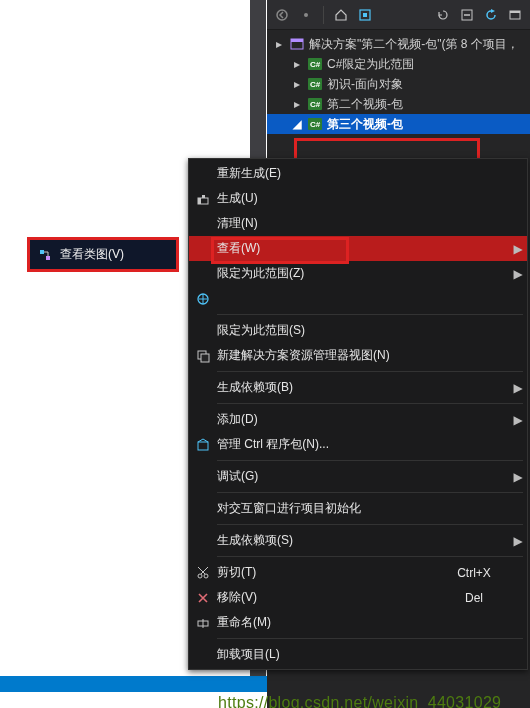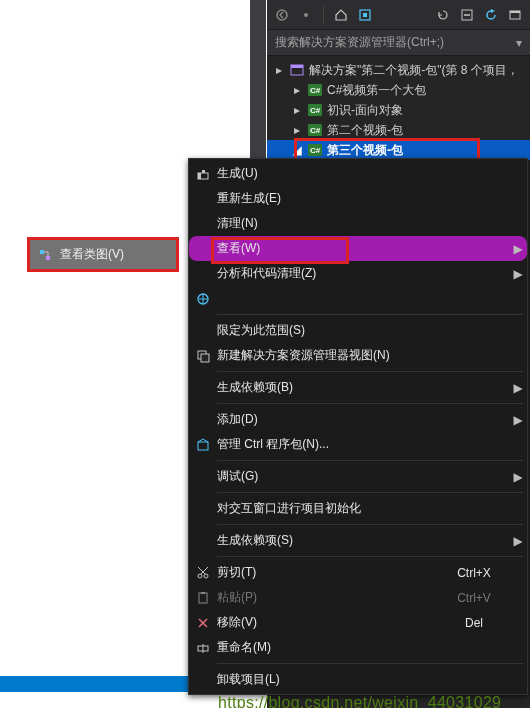--- a/index.html
+++ b/index.html
@@ -6,21 +6,21 @@
   html, body { width: 530px; height: 708px; overflow: hidden; font-family: "Microsoft YaHei", sans-serif; font-size: 12px; background: #fff; }
   .root { position: relative; width: 530px; height: 708px; }
 
   
   .editor-pane { position: absolute; left: 0; top: 0; width: 267px; height: 692px; background: #fff; border-right: 1px solid #3f3f46; }
   .editor-inner { position: absolute; left: 0; top: 0; width: 267px; height: 680px; background: #fff; }
   .editor-scroll { position: absolute; right: 0; top: 0; width: 16px; height: 680px; background: #3e3e42; }
   .status-strip { position: absolute; left: 0; bottom: 0; width: 267px; height: 16px; background: #007acc; }
 
   
-  .classview-popup { position: absolute; left: 27px; top: 237px; width: 152px; border: 3px solid #d22; background: #737373; display: flex; align-items: center; padding: 6px 8px; gap: 8px; }
+  .classview-popup { position: absolute; left: 27px; top: 237px; width: 152px; border: 3px solid #d22; background: #0f172a; display: flex; align-items: center; padding: 6px 8px; gap: 8px; }
   .classview-popup .icon-slot { width: 14px; height: 14px; display: flex; align-items: center; justify-content: center; }
   .classview-popup .lbl { color: #f1f1f1; }
 
   
   .right-panel { position: absolute; left: 267px; top: 0; width: 263px; height: 708px; background: #252526; }
   .toolbar { height: 30px; display: flex; align-items: center; padding: 0 6px; gap: 6px; background: #2d2d30; border-bottom: 1px solid #1b1b1c; }
   .toolbar .sep { width: 1px; height: 18px; background: #444; margin: 0 2px; }
   .tb-btn { width: 18px; height: 18px; display: flex; align-items: center; justify-content: center; color: #c5c5c5; }
   .tb-btn svg { display: block; }
 
@@ -35,21 +35,21 @@
   .tree-row .tlabel { }
   .ind-0 { padding-left: 6px; }
   .ind-1 { padding-left: 24px; }
   .sel-row { background: #0a5bc4; color: #fff; }
   .sel-box { border: 3px solid #d22; position: absolute; left: 294px; top: 138px; width: 186px; height: 24px; pointer-events: none; }
 
   
   .ctx { position: absolute; left: 188px; top: 158px; width: 340px; background: #1b1b1c; border: 1px solid #333; box-shadow: 0 2px 6px rgba(0,0,0,0.6); color: #e6e6e6; padding: 2px 0; }
   .ctx-row { display: flex; align-items: center; height: 25px; }
   .ctx-row.disabled { color: #777; }
-  .ctx-row.hover { background: #a21caf; border-radius: 8px; }
+  .ctx-row.hover { background: #b91c1c; }
   .ctx-icon { width: 28px; display: flex; align-items: center; justify-content: center; }
   .ctx-label { flex: 1; padding-right: 8px; }
   .ctx-short { width: 64px; text-align: center; padding-right: 6px; color: inherit; }
   .ctx-sub { width: 18px; text-align: center; color: #bbb; }
   .ctx-sep { height: 1px; background: #333; margin: 3px 4px 3px 28px; }
 
   .view-redbox { position: absolute; left: 211px; top: 237px; width: 138px; height: 27px; border: 3px solid #d22; pointer-events: none; }
 
   
   .watermark { position: absolute; left: 218px; top: 694px; color: #4d7c0f; font-size: 16px; letter-spacing: 0.3px; }
@@ -112,41 +112,37 @@
             <path d="M7 1 L7 5 L11 3 Z" fill="#4fc3f7"></path>
           </svg>
         </span>
       <span class="tb-btn">
           <svg width="14" height="14" viewBox="0 0 14 14">
             <rect x="2" y="3" width="10" height="8" fill="none" stroke="#c5c5c5"></rect>
             <rect x="2" y="3" width="10" height="2" fill="#c5c5c5"></rect>
           </svg>
         </span>
     </div>
-    <div class="search-row">
-      <span class="ph">搜索解决方案资源管理器(Ctrl+;)</span>
-      <span class="drop">▾</span>
-    </div>
     <div class="tree">
       <div class="tree-row ind-0">
         <span class="arrow">▸</span>
         <span class="ticon">
             <svg width="14" height="14" viewBox="0 0 14 14">
               <rect x="1" y="2" width="12" height="10" fill="none" stroke="#b18cff"></rect>
               <rect x="1" y="2" width="12" height="3" fill="#b18cff"></rect>
             </svg>
           </span>
         <span class="tlabel">解决方案"第二个视频-包"(第 8 个项目，</span>
       </div>
       <div class="tree-row ind-1">
         <span class="arrow">▸</span>
         <span class="ticon">
             <span class="cs-box">C#</span>
           </span>
-        <span class="tlabel">C#视频第一个大包</span>
+        <span class="tlabel">C#限定为此范围</span>
       </div>
       <div class="tree-row ind-1">
         <span class="arrow">▸</span>
         <span class="ticon">
             <span class="cs-box">C#</span>
           </span>
         <span class="tlabel">初识-面向对象</span>
       </div>
       <div class="tree-row ind-1">
         <span class="arrow">▸</span>
@@ -161,53 +157,53 @@
             <span class="cs-box">C#</span>
           </span>
         <span class="tlabel" style="font-weight:bold">第三个视频-包</span>
       </div>
     </div>
   </div>
 
   <div class="sel-box"></div>
 
   <div class="ctx" id="ctx">
+      <div class="ctx-row">
+        <span class="ctx-icon"></span>
+        <span class="ctx-label">重新生成(E)</span>
+        <span class="ctx-short"></span>
+        <span class="ctx-sub"></span>
+      </div>
       <div class="ctx-row">
         <span class="ctx-icon">
           <svg width="14" height="14" viewBox="0 0 14 14">
             <rect x="2" y="6" width="10" height="6" fill="none" stroke="#c5c5c5"></rect>
             <rect x="2" y="6" width="3" height="6" fill="#c5c5c5"></rect>
             <rect x="6" y="3" width="3" height="3" fill="#c5c5c5"></rect>
           </svg>
         </span>
         <span class="ctx-label">生成(U)</span>
         <span class="ctx-short"></span>
         <span class="ctx-sub"></span>
       </div>
       <div class="ctx-row">
         <span class="ctx-icon"></span>
-        <span class="ctx-label">重新生成(E)</span>
-        <span class="ctx-short"></span>
-        <span class="ctx-sub"></span>
-      </div>
-      <div class="ctx-row">
-        <span class="ctx-icon"></span>
         <span class="ctx-label">清理(N)</span>
         <span class="ctx-short"></span>
         <span class="ctx-sub"></span>
       </div>
       <div class="ctx-row hover">
         <span class="ctx-icon"></span>
         <span class="ctx-label">查看(W)</span>
         <span class="ctx-short"></span>
         <span class="ctx-sub">▶</span>
       </div>
       <div class="ctx-row">
         <span class="ctx-icon"></span>
-        <span class="ctx-label">分析和代码清理(Z)</span>
+        <span class="ctx-label">限定为此范围(Z)</span>
         <span class="ctx-short"></span>
         <span class="ctx-sub">▶</span>
       </div>
       <div class="ctx-row">
         <span class="ctx-icon">
           <svg width="14" height="14" viewBox="0 0 14 14">
             <circle cx="7" cy="7" r="5" fill="none" stroke="#4fc3f7" stroke-width="1.3"></circle>
             <path d="M3 7 H11 M7 2 V12" stroke="#4fc3f7" stroke-width="1"></path>
           </svg>
         </span>
@@ -282,31 +278,20 @@
       <div class="ctx-row">
         <span class="ctx-icon">
           <svg width="14" height="14" viewBox="0 0 14 14">
             <circle cx="4" cy="10" r="2" fill="none" stroke="#c5c5c5"></circle>
             <circle cx="10" cy="10" r="2" fill="none" stroke="#c5c5c5"></circle>
             <path d="M5 8 L12 1 M9 8 L2 1" stroke="#c5c5c5"></path>
           </svg>
         </span>
         <span class="ctx-label">剪切(T)</span>
         <span class="ctx-short">Ctrl+X</span>
-        <span class="ctx-sub"></span>
-      </div>
-      <div class="ctx-row disabled">
-        <span class="ctx-icon">
-          <svg width="14" height="14" viewBox="0 0 14 14">
-            <rect x="3" y="2" width="8" height="10" fill="none" stroke="#888"></rect>
-            <rect x="5" y="1" width="4" height="2" fill="#888"></rect>
-          </svg>
-        </span>
-        <span class="ctx-label">粘贴(P)</span>
-        <span class="ctx-short">Ctrl+V</span>
         <span class="ctx-sub"></span>
       </div>
       <div class="ctx-row">
         <span class="ctx-icon">
           <svg width="14" height="14" viewBox="0 0 14 14">
             <path d="M3 3 L11 11 M11 3 L3 11" stroke="#e06c75" stroke-width="1.6"></path>
           </svg>
         </span>
         <span class="ctx-label">移除(V)</span>
         <span class="ctx-short">Del</span>

